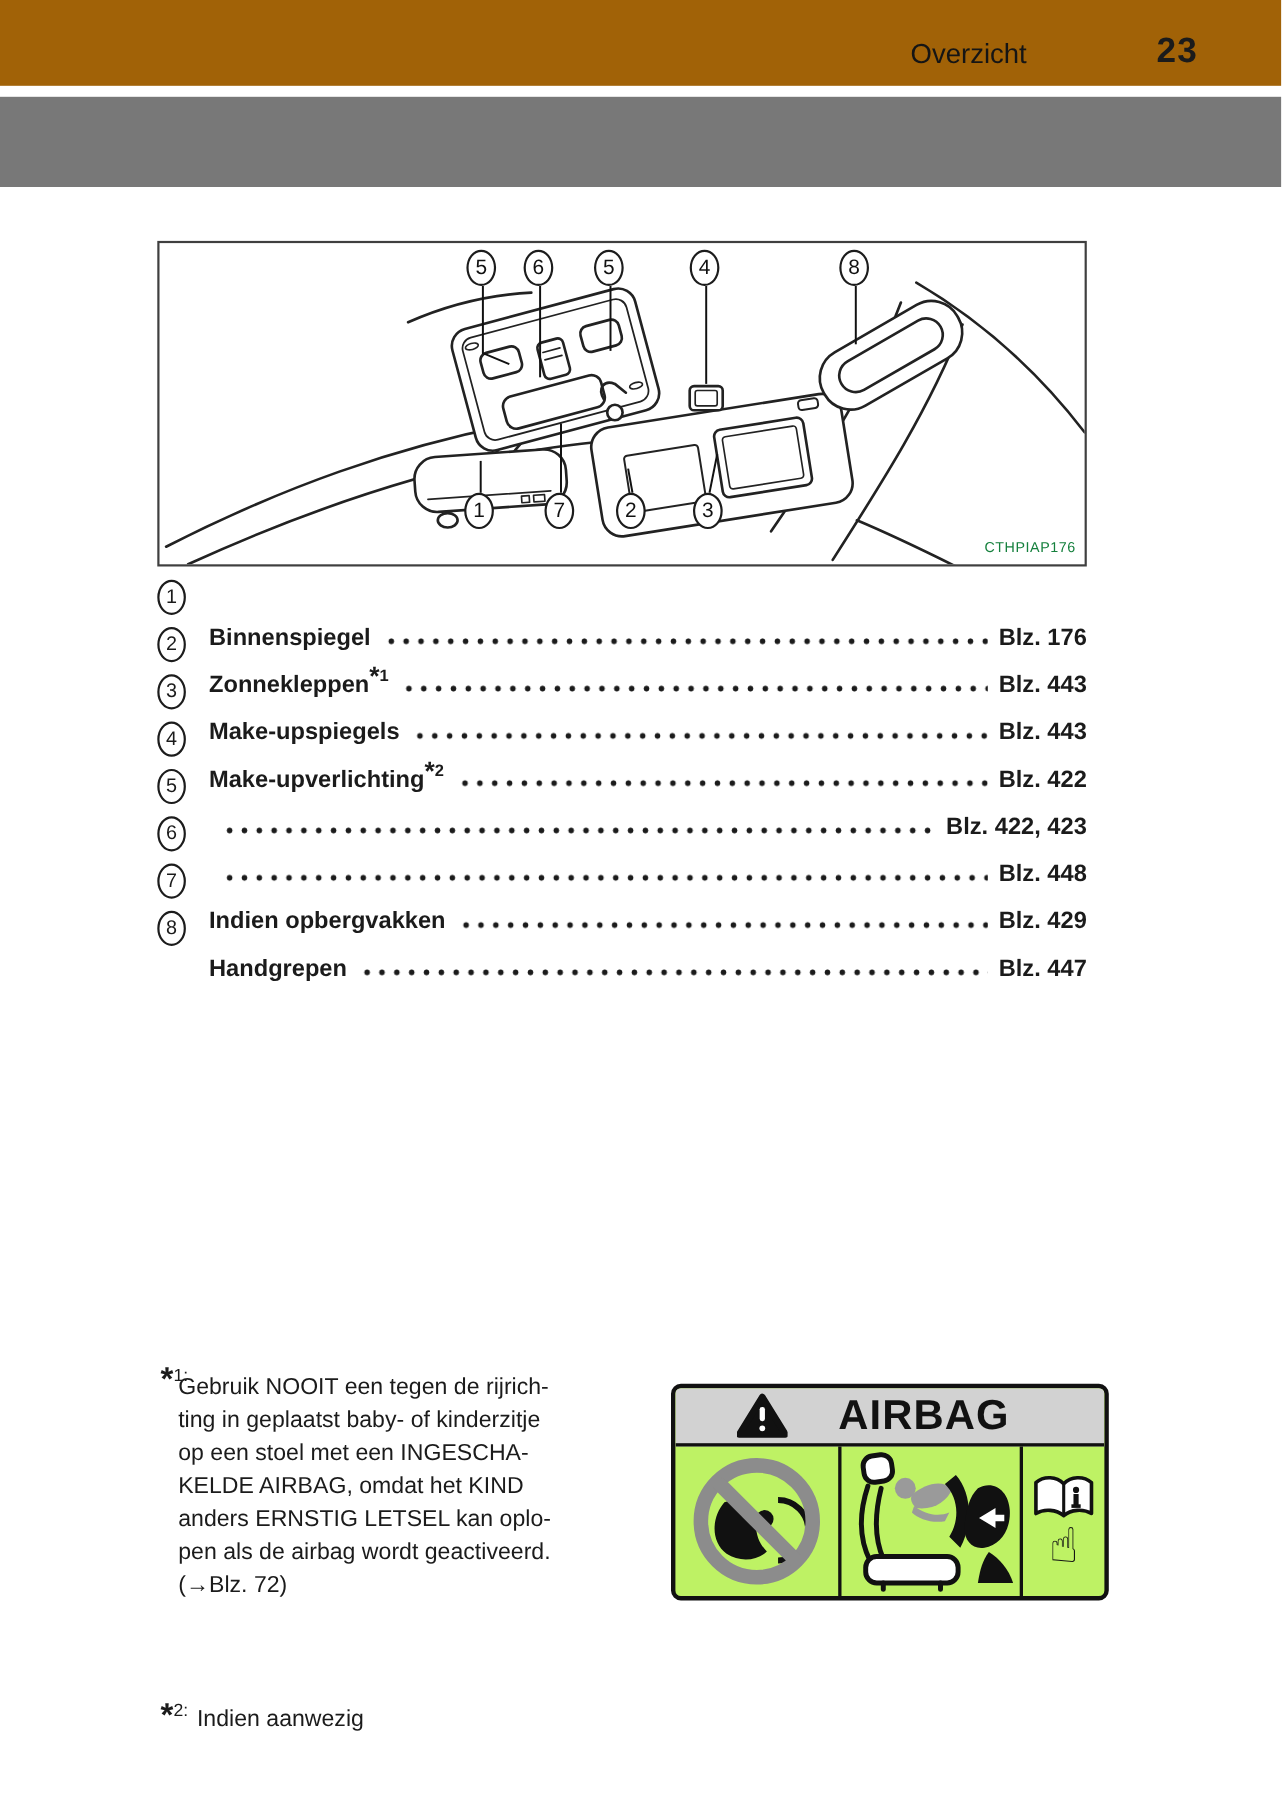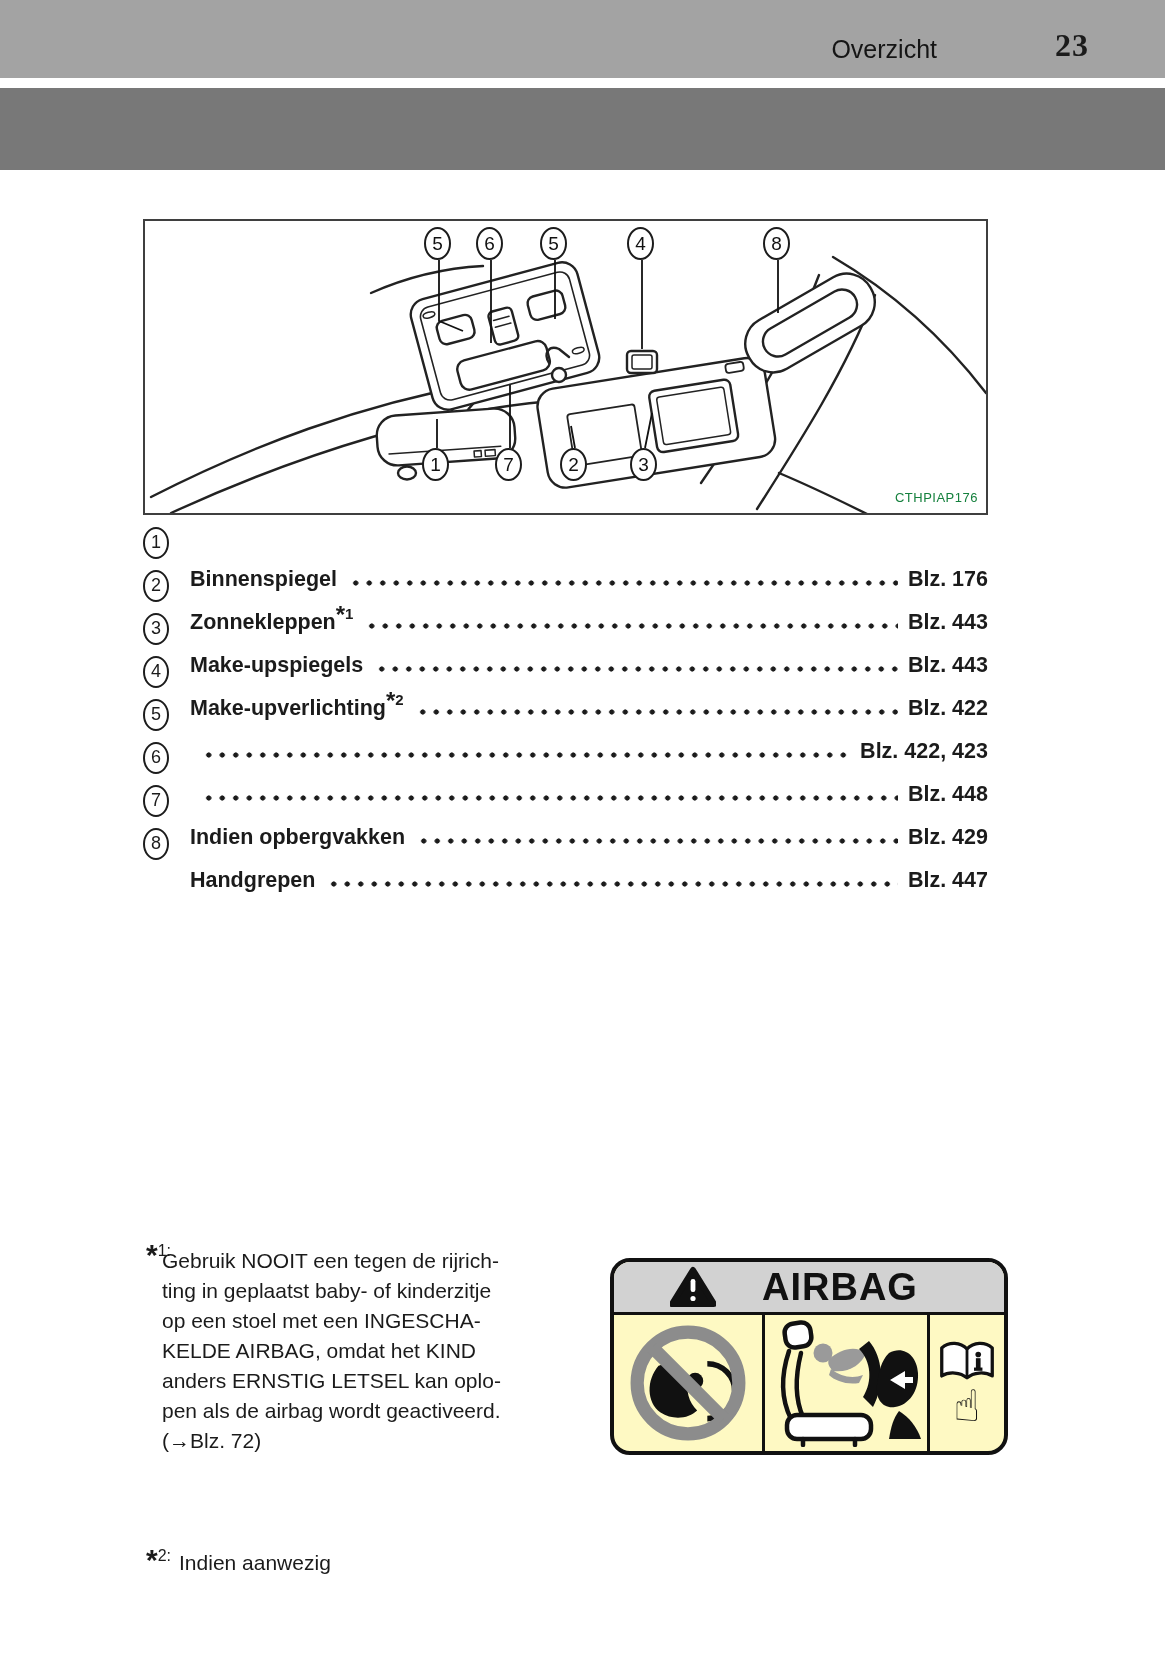--- a/index.html
+++ b/index.html
@@ -1,24 +1,24 @@
 <!DOCTYPE html>
 <html><head>
 <meta charset="utf-8">
 <style>
   html,body{margin:0;padding:0;background:#fff;}
   .page{position:relative;width:1165px;height:1653px;background:#fff;overflow:hidden;
         font-family:"Liberation Sans","DejaVu Sans",sans-serif;color:#1b1b1b;}
 
   
-  .band-top{position:absolute;left:0;top:0;width:1165px;height:78px;background:#a3a3a3;
+  .band-top{position:absolute;left:0;top:0;width:1165px;height:78px;background:#a16207;
             display:flex;align-items:flex-end;justify-content:flex-end;
             padding:0 76px 14px 0;box-sizing:border-box;}
   .section-title{font-size:25px;color:#151515;}
-  .page-number{font-size:32px;font-weight:bold;margin-left:118px;letter-spacing:1px;font-family:Liberation Serif, serif;}
+  .page-number{font-size:32px;font-weight:bold;margin-left:118px;letter-spacing:1px;}
 
   
   .banner{position:absolute;left:0;top:88px;width:1165px;height:82px;background:#787878;}
 
   
   .figure{position:absolute;left:143px;top:219px;width:845px;height:296px;
           border:2px solid #3f3f3f;box-sizing:border-box;background:#fff;}
   .fig-svg{position:absolute;left:0;top:0;width:841px;height:292px;}
   .callout{position:absolute;width:27px;height:33px;border:2.5px solid #1c1c1c;border-radius:50%;
            background:#fff;display:flex;align-items:center;justify-content:center;
@@ -44,21 +44,21 @@
   .fn1{position:absolute;left:146px;top:1246px;width:420px;}
   .fn-marker{position:absolute;left:0;top:-8px;white-space:nowrap;}
   .fn-star{font-size:30px;font-weight:bold;}
   .fn-num{font-size:16px;vertical-align:9px;}
   .fn-text{margin-left:16px;font-size:21px;line-height:30px;white-space:pre-line;color:#1b1b1b;}
   .fn2{position:absolute;left:146px;top:1543px;}
   .fn2 .fn-text-inline{font-size:21px;margin-left:8px;}
 
   
   .airbag{position:absolute;left:610px;top:1258px;width:398px;height:197px;
-          border:4px solid #111;border-radius:20px;background:#fef9c3;box-sizing:border-box;
+          border:4px solid #111;border-radius:9px;background:#bef264;box-sizing:border-box;
           overflow:hidden;display:flex;flex-direction:column;}
   .ab-header{height:50px;flex:none;background:#d2d2d2;border-bottom:3px solid #111;
              display:flex;align-items:center;}
   .ab-tri{margin-left:56px;flex:none;display:flex;}
   .ab-title{font-size:38px;font-weight:bold;letter-spacing:1px;margin-left:46px;color:#111;}
   .ab-body{flex:1;display:flex;}
   .ab-cell{display:flex;align-items:center;justify-content:center;}
   .ab-c1{width:148px;flex:none;border-right:3px solid #111;}
   .ab-c2{width:162px;flex:none;border-right:3px solid #111;}
   .ab-c3{flex:1;flex-direction:column;justify-content:center;gap:2px;}

